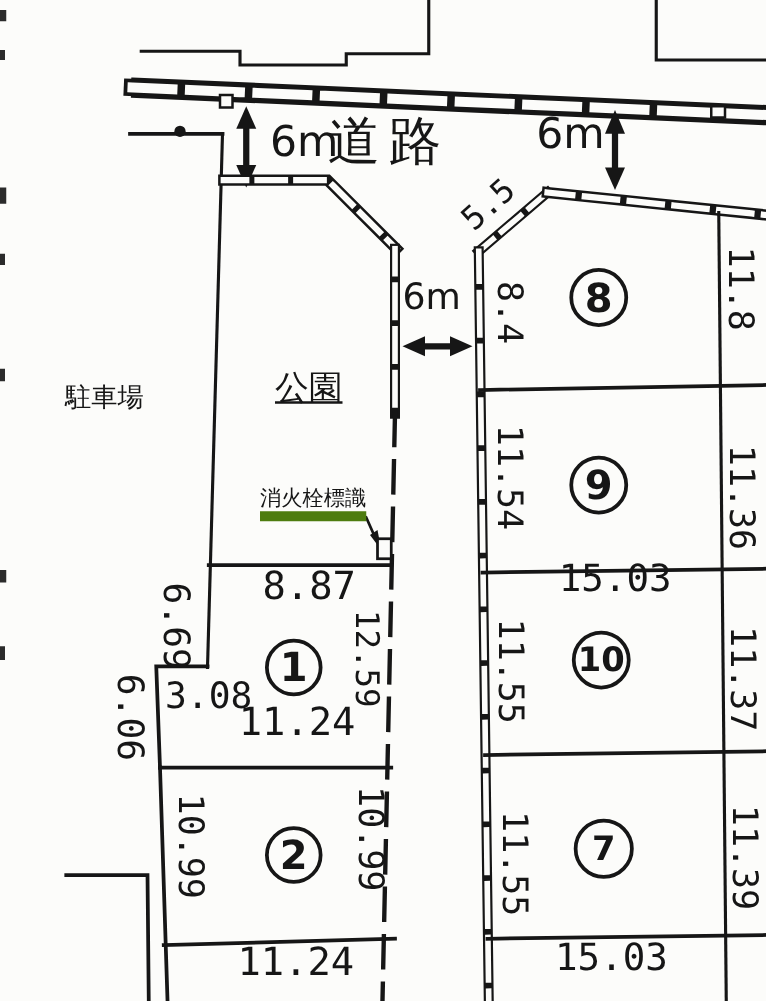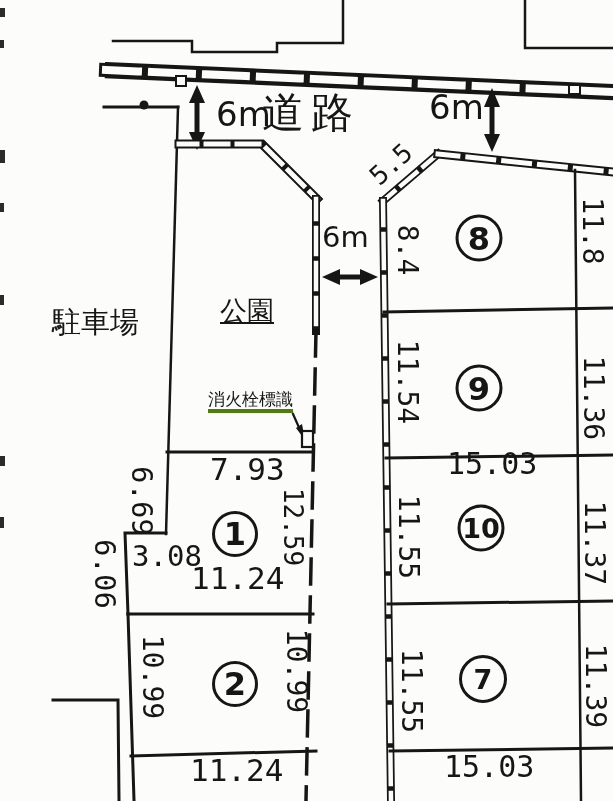--- a/index.html
+++ b/index.html
@@ -7,21 +7,21 @@
     position:relative; width:613px; height:801px;
     background:#fcfcfa; overflow:hidden;
     font-family:"DejaVu Sans", sans-serif; color:#161616;
   }
   svg.lines { position:absolute; left:0; top:0; }
   .lbl { position:absolute; white-space:nowrap; line-height:1; color:#161616; }
   .dim { font-family:"DejaVu Sans Mono", monospace; }
   .jp  { font-family:"DejaVu Serif", serif; }
   .vdim { transform:translate(-50%,-50%) rotate(90deg); }
   .road-title { font-weight:normal; letter-spacing:7px; font-family:"DejaVu Sans", sans-serif; }
-  .underlined { border-bottom:4px solid #4d7c0f; padding-bottom:1px; }
+  .underlined { border-bottom:8px solid #4d7c0f; padding-bottom:1px; }
   .circle {
     position:absolute; transform:translate(-50%,-50%);
     border:3px solid #161616; border-radius:50%;
     display:flex; align-items:center; justify-content:center;
     font-weight:bold; font-family:"DejaVu Sans", sans-serif;
     box-sizing:border-box; background:transparent;
   }
 </style>
 </head>
 <body>
@@ -122,41 +122,41 @@
       <rect x="302" y="431" width="11" height="16" fill="#fcfcfa" stroke="#161616" stroke-width="2.2"></rect>
     </g>
   </svg>
 
   <span class="lbl road-title" style="left:262px; top:92px; font-size:42px;">道路</span>
 
   <span class="lbl" style="left:216px; top:97px; font-size:34px;">6m</span>
   <span class="lbl" style="left:429px; top:90px; font-size:34px;">6m</span>
   <span class="lbl" style="left:322px; top:223px; font-size:29px;">6m</span>
 
-  <span class="lbl jp" style="left:52px; top:308px; font-size:29px;">駐車場</span>
+  <span class="lbl jp" style="left:52px; top:308px; font-size:21px;">駐車場</span>
   <span class="lbl jp" style="left:220px; top:297px; font-size:27px;text-decoration:underline;">公園</span>
   <span class="lbl jp underlined" style="left:208px; top:391px; font-size:17px;">消火栓標識</span>
 
   <span class="lbl dim" style="left:391px; top:164px; font-size:26px; transform:translate(-50%,-50%) rotate(-42deg);">5.5</span>
 
   <span class="lbl dim vdim" style="left:407px; top:250px; font-size:28px;">8.4</span>
   <span class="lbl dim vdim" style="left:592px; top:231px; font-size:28px;">11.8</span>
 
   <span class="lbl dim vdim" style="left:407px; top:382px; font-size:28px;">11.54</span>
   <span class="lbl dim vdim" style="left:593px; top:398px; font-size:28px;">11.36</span>
 
   <span class="lbl dim" style="left:447px; top:449px; font-size:30px;">15.03</span>
   <span class="lbl dim vdim" style="left:408px; top:537px; font-size:28px;">11.55</span>
   <span class="lbl dim vdim" style="left:594px; top:543px; font-size:28px;">11.37</span>
 
   <span class="lbl dim vdim" style="left:411px; top:691px; font-size:28px;">11.55</span>
   <span class="lbl dim vdim" style="left:595px; top:686px; font-size:28px;">11.39</span>
   <span class="lbl dim" style="left:444px; top:752px; font-size:30px;">15.03</span>
 
-  <span class="lbl dim" style="left:210px; top:454px; font-size:31px;">7.93</span>
+  <span class="lbl dim" style="left:210px; top:454px; font-size:31px;">8.87</span>
   <span class="lbl dim vdim" style="left:141px; top:501px; font-size:29px;">6.69</span>
   <span class="lbl dim vdim" style="left:293px; top:527px; font-size:26px;">12.59</span>
   <span class="lbl dim" style="left:132px; top:542px; font-size:29px;">3.08</span>
   <span class="lbl dim vdim" style="left:104px; top:574px; font-size:29px;">6.06</span>
   <span class="lbl dim" style="left:191px; top:563px; font-size:31px;">11.24</span>
 
   <span class="lbl dim vdim" style="left:152px; top:677px; font-size:28px;">10.99</span>
   <span class="lbl dim vdim" style="left:296px; top:671px; font-size:28px;">10.99</span>
   <span class="lbl dim" style="left:190px; top:755px; font-size:31px;">11.24</span>
 

